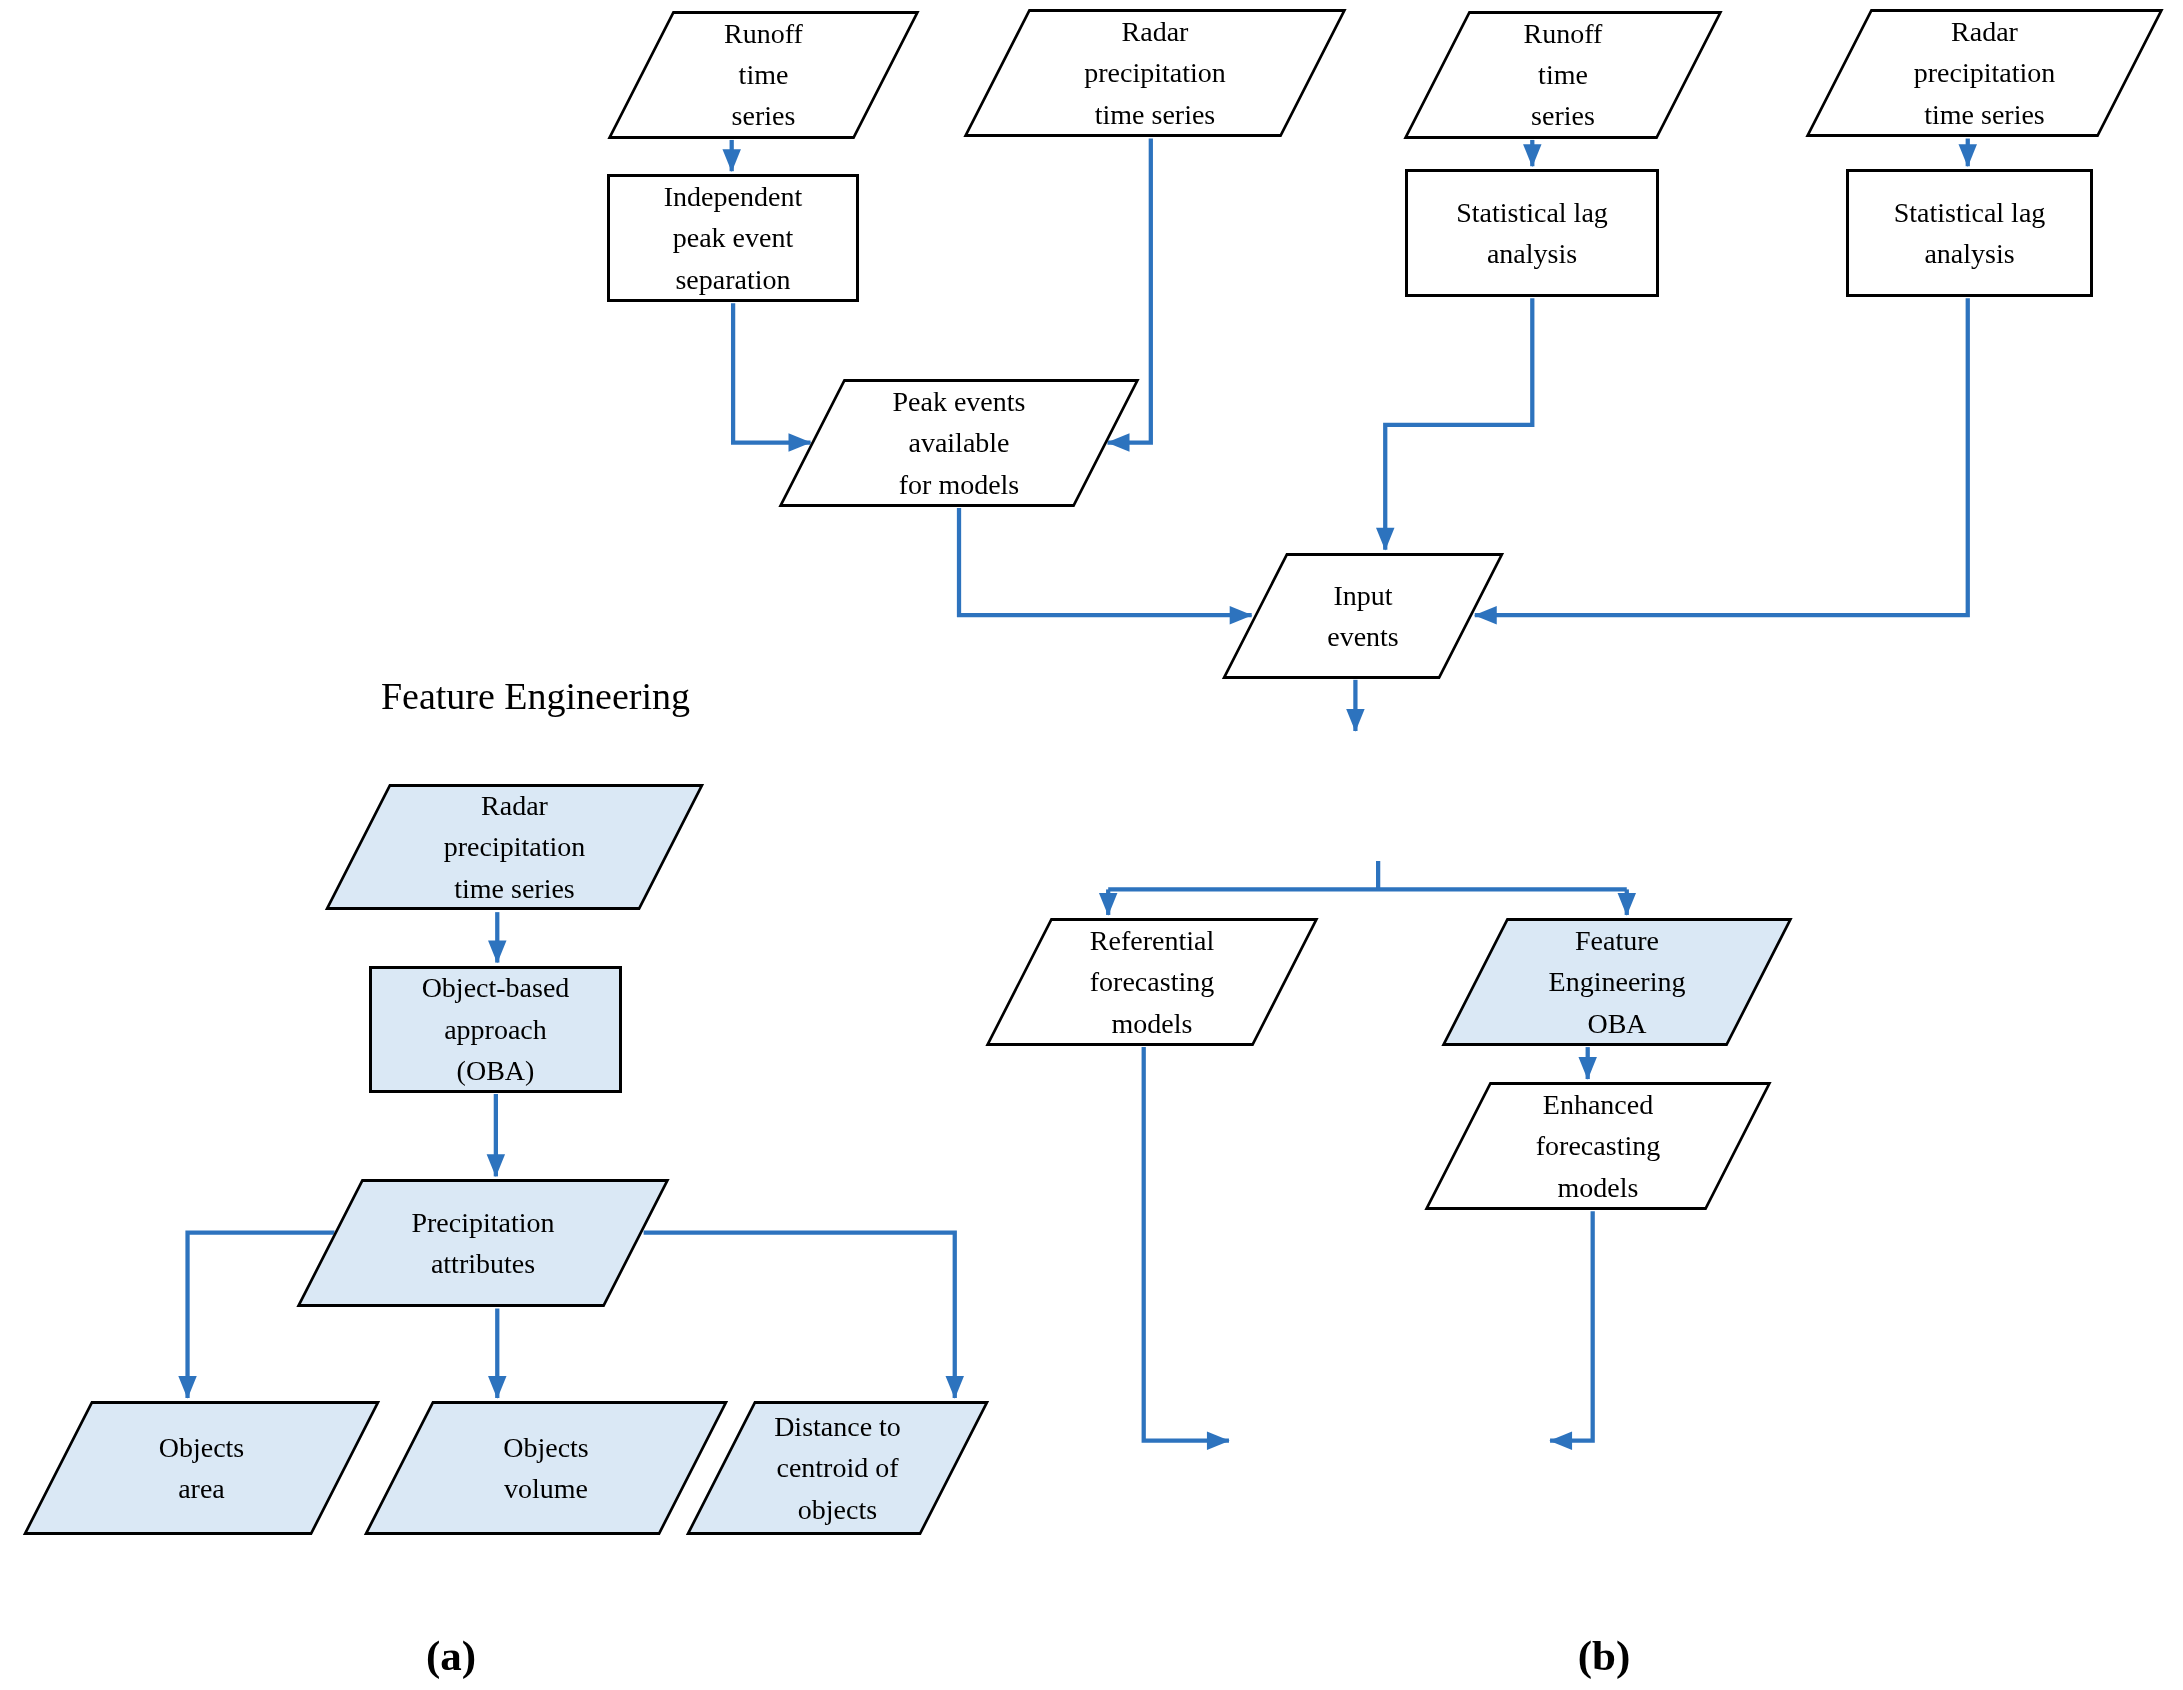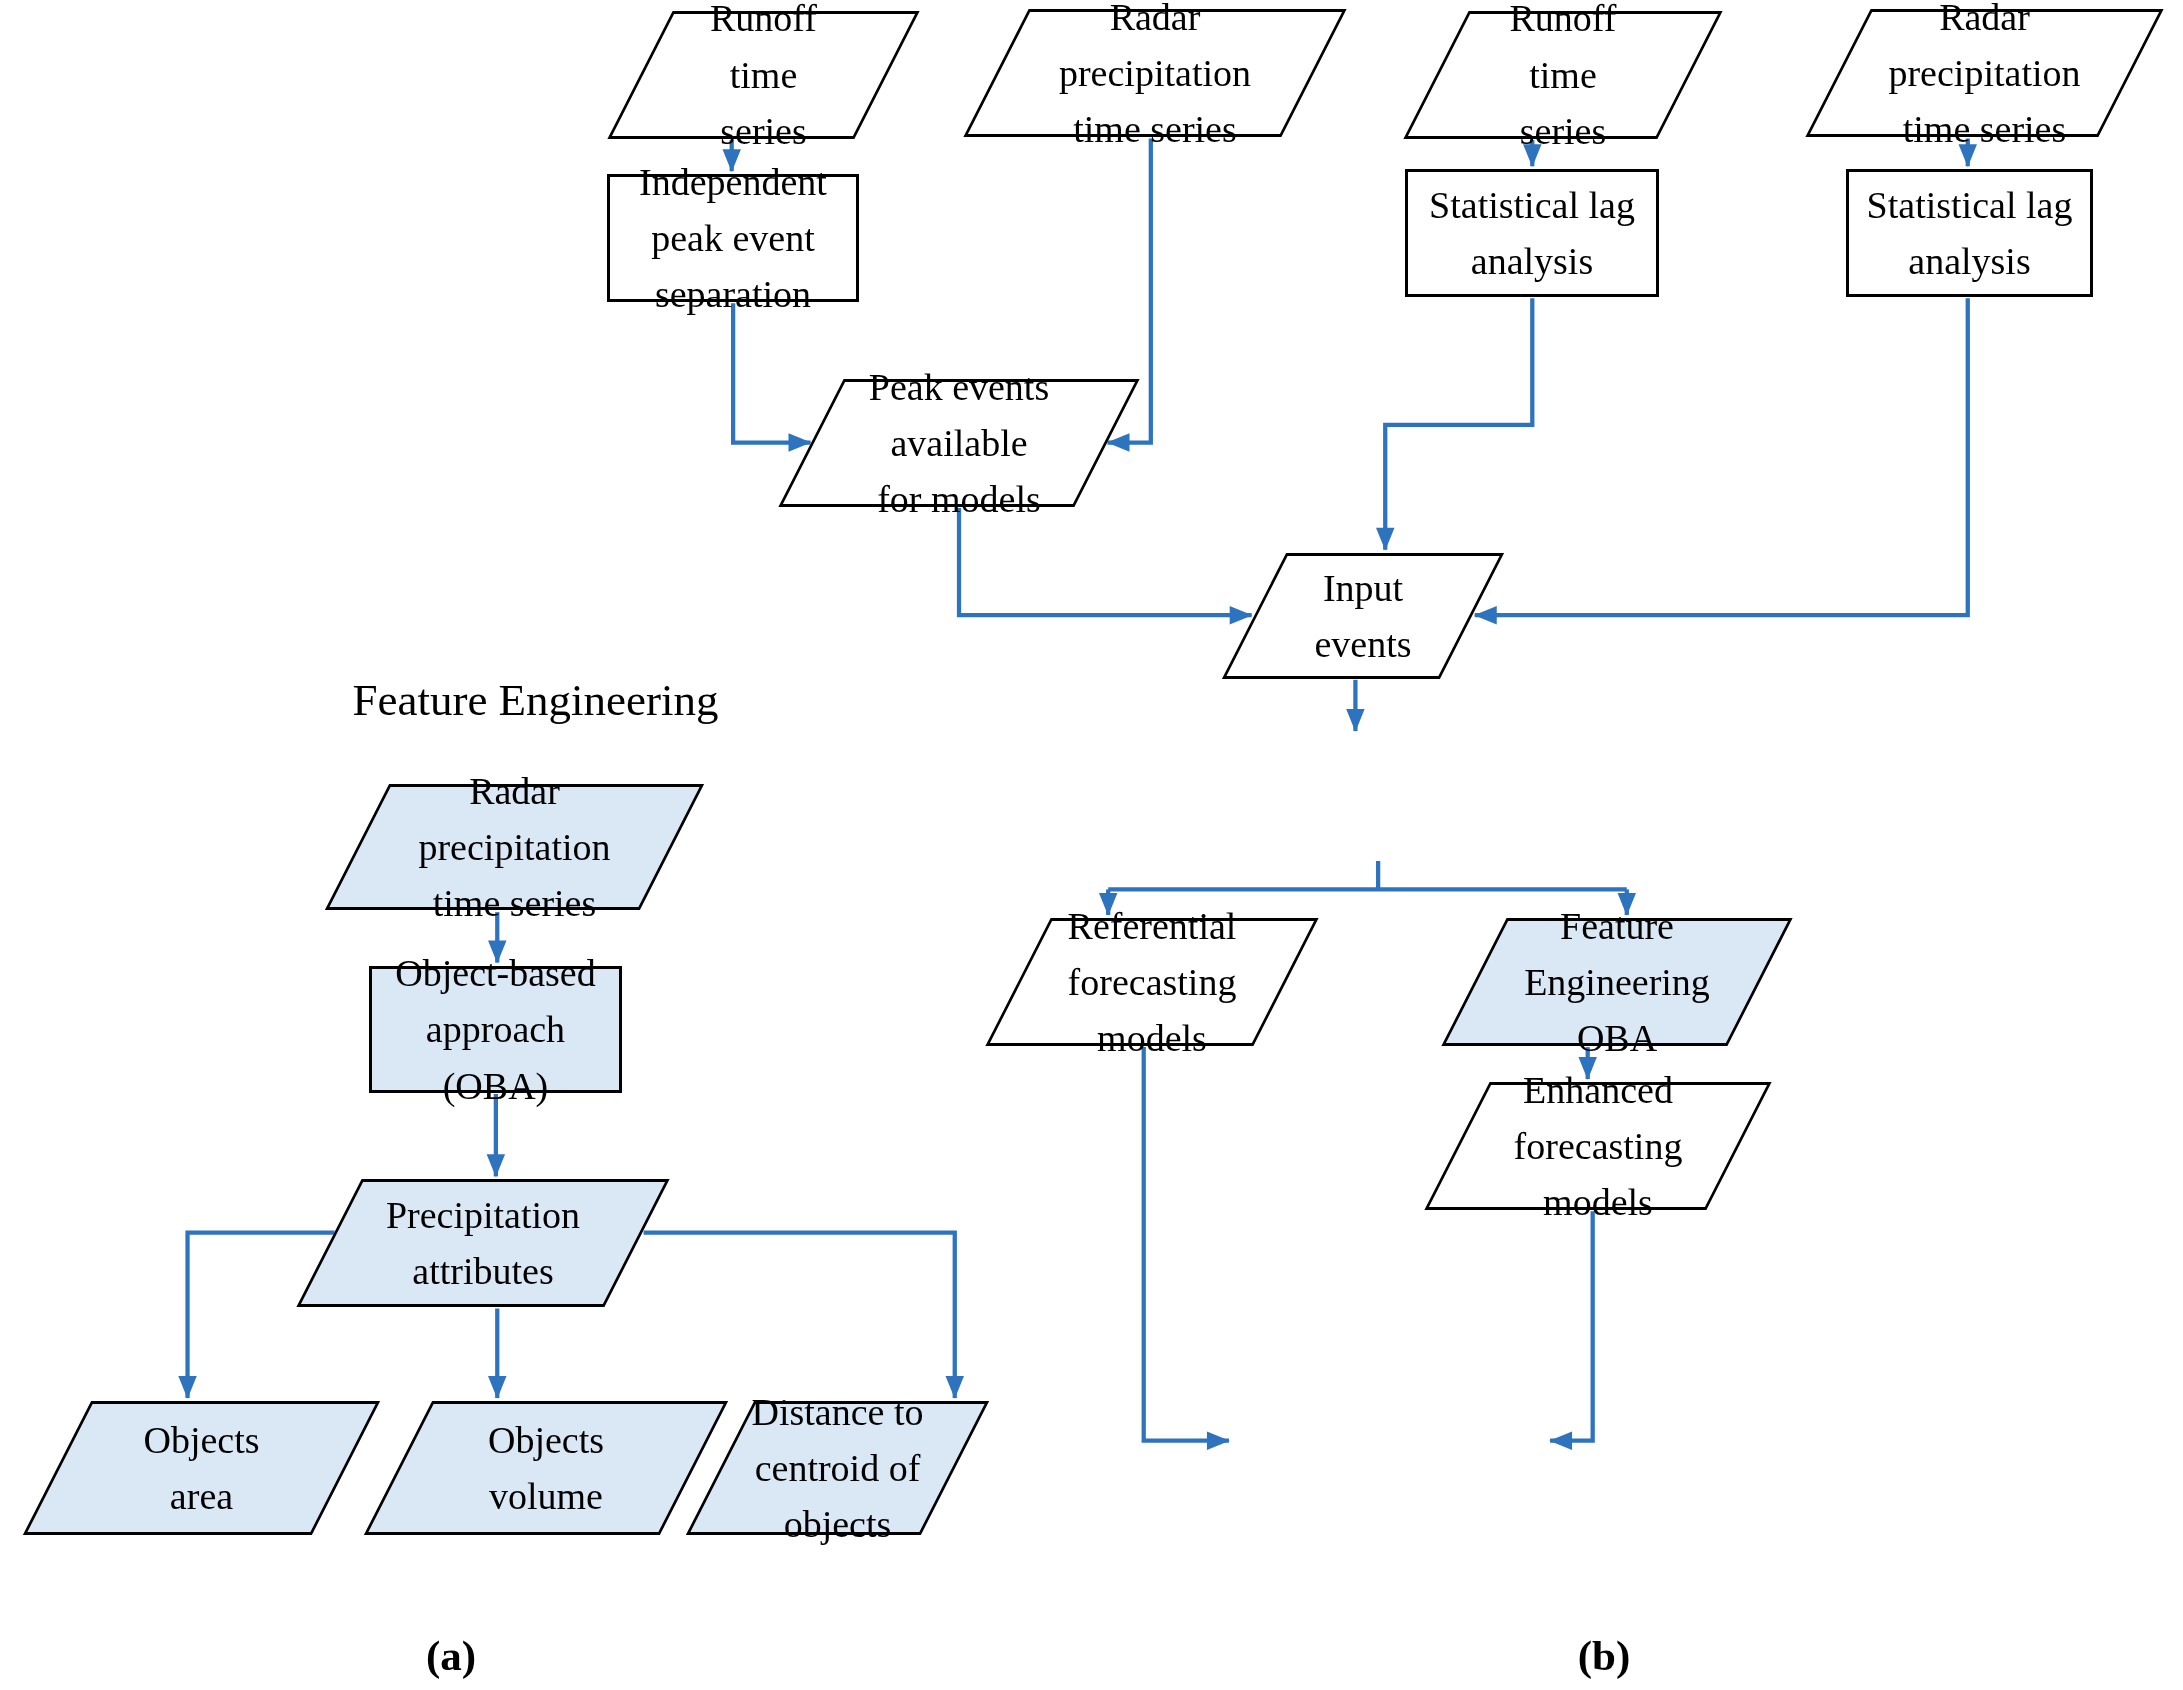--- a/index.html
+++ b/index.html
@@ -21,29 +21,29 @@
   }
   .node.para .bg {
     left: var(--inset, 33px); right: var(--inset, 33px);
     transform: skewX(-27deg);
   }
   .node.round .bg { border-radius: 64px; border-width: 4.3px; }
   .node .lbl {
     position: relative; width: 100%; height: 100%;
     display: flex; align-items: center; justify-content: center;
     text-align: center;
-    font-size: 38px; line-height: 1.48;
+    font-size: 28px; line-height: 1.48;
     color: #000000;
     white-space: pre-line;
   }
   .fe-title {
     position: absolute;
     left: 298px; top: 674px; width: 475px;
     text-align: center;
-    font-size: 45px; color: #000000;
+    font-size: 38px; color: #000000;
   }
   .caption {
     position: absolute; top: 1631px; width: 142px;
     text-align: center;
     font-size: 43px; font-weight: bold; color: #000000;
   }
   .caption.a { left: 380px; }
   .caption.b { left: 1533px; }
 </style>
 </head>

